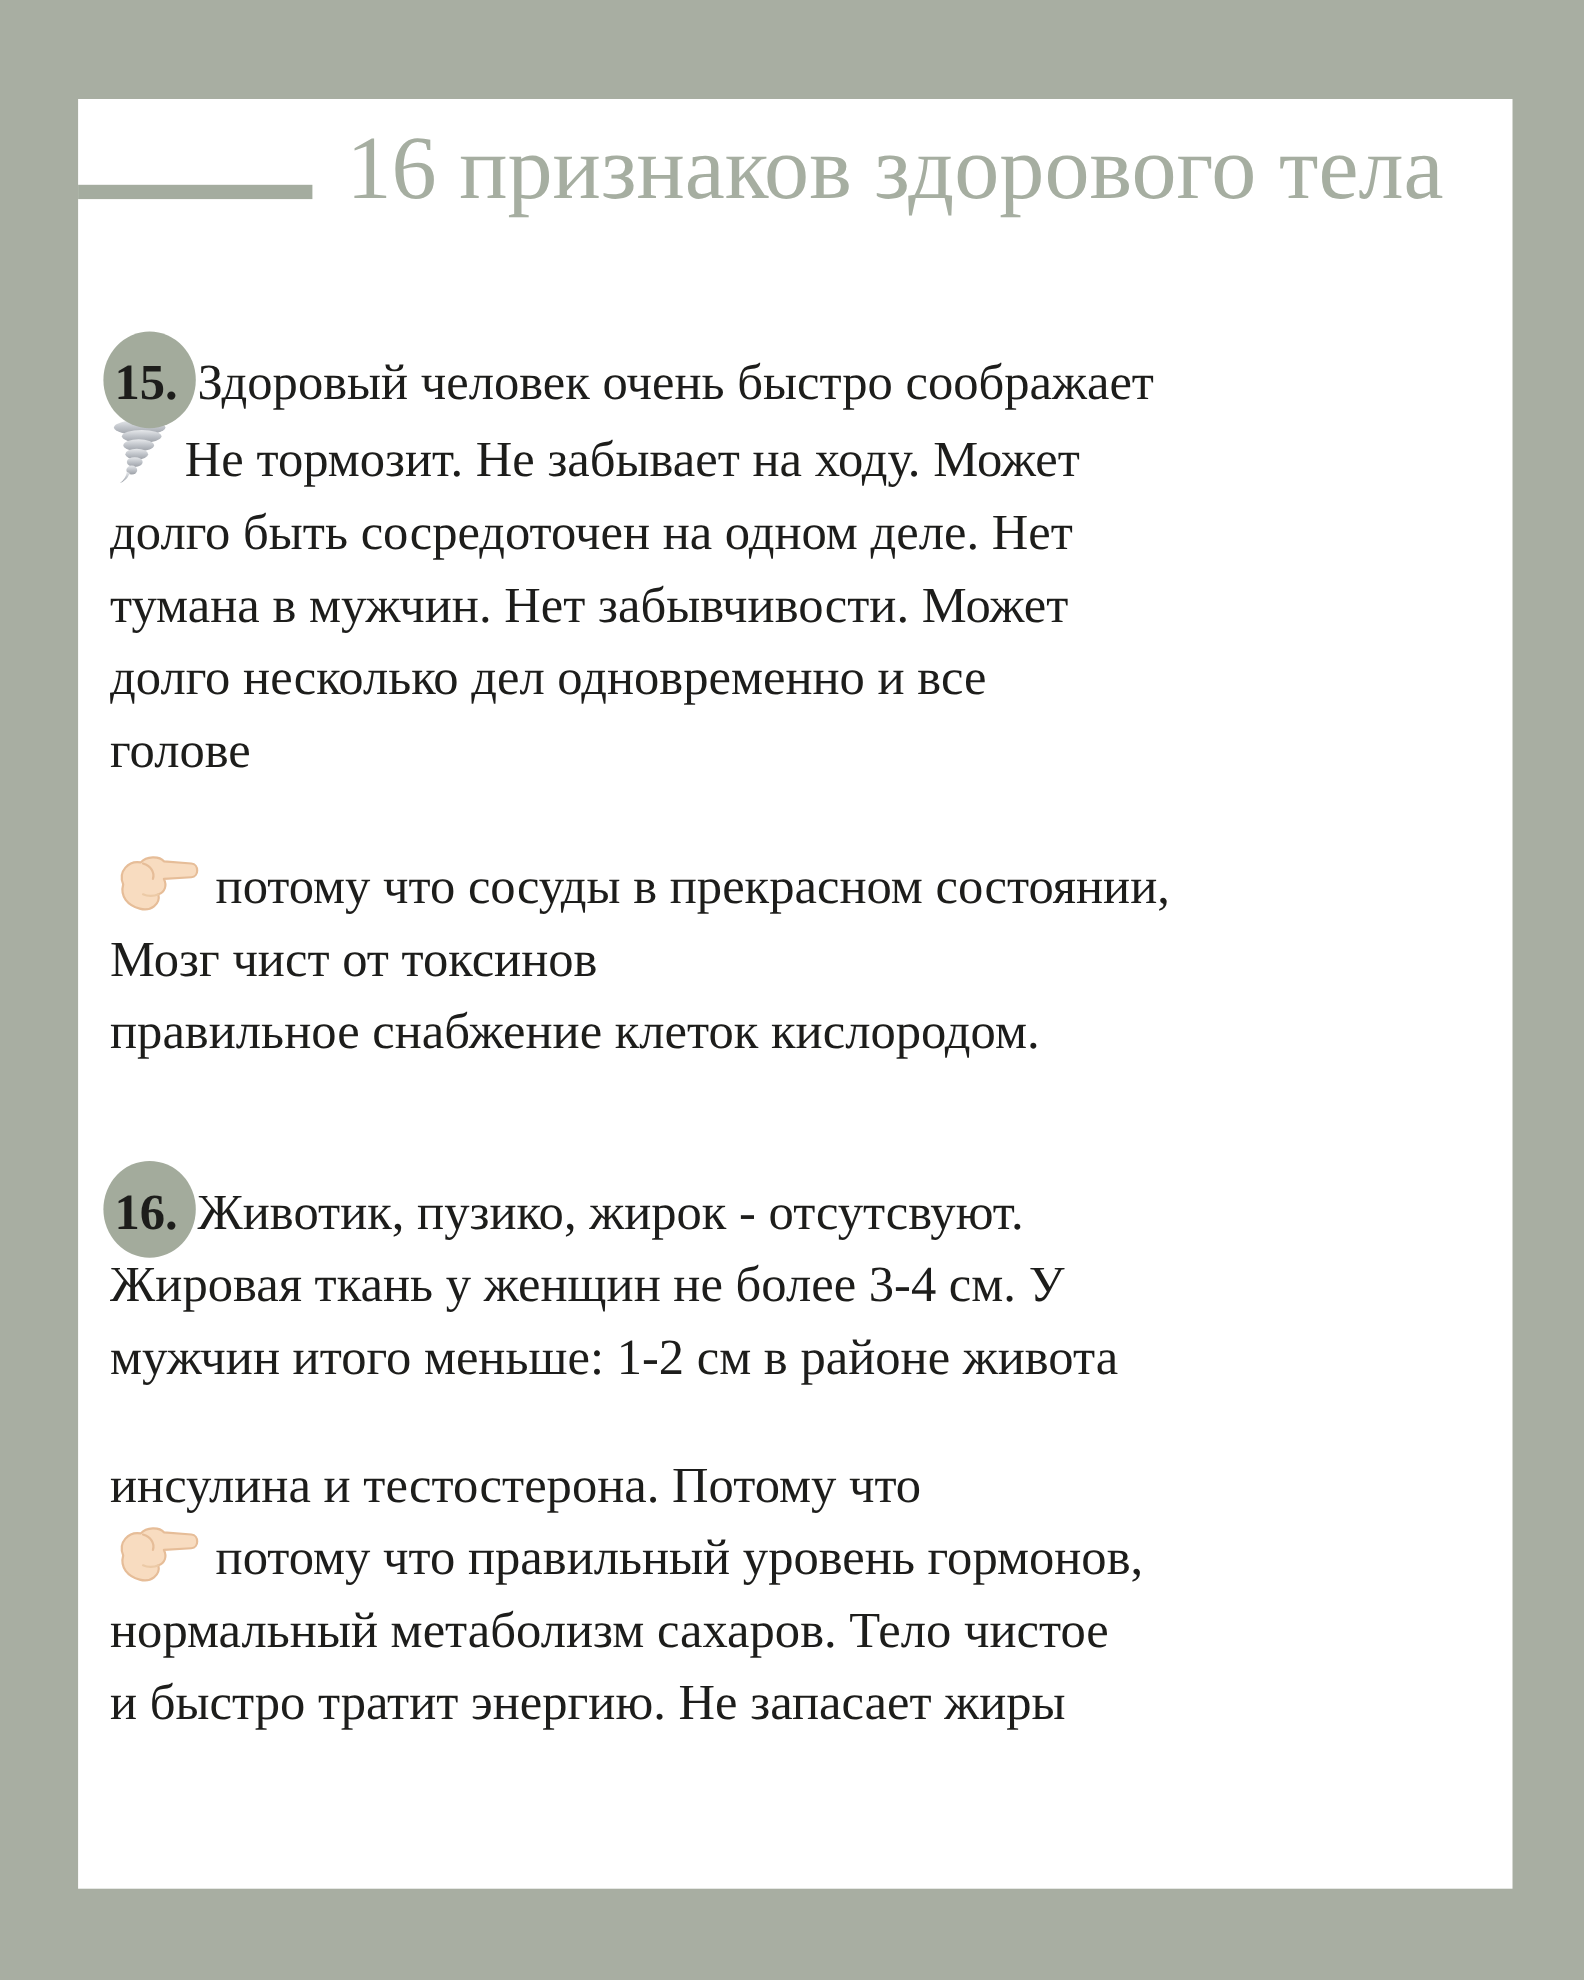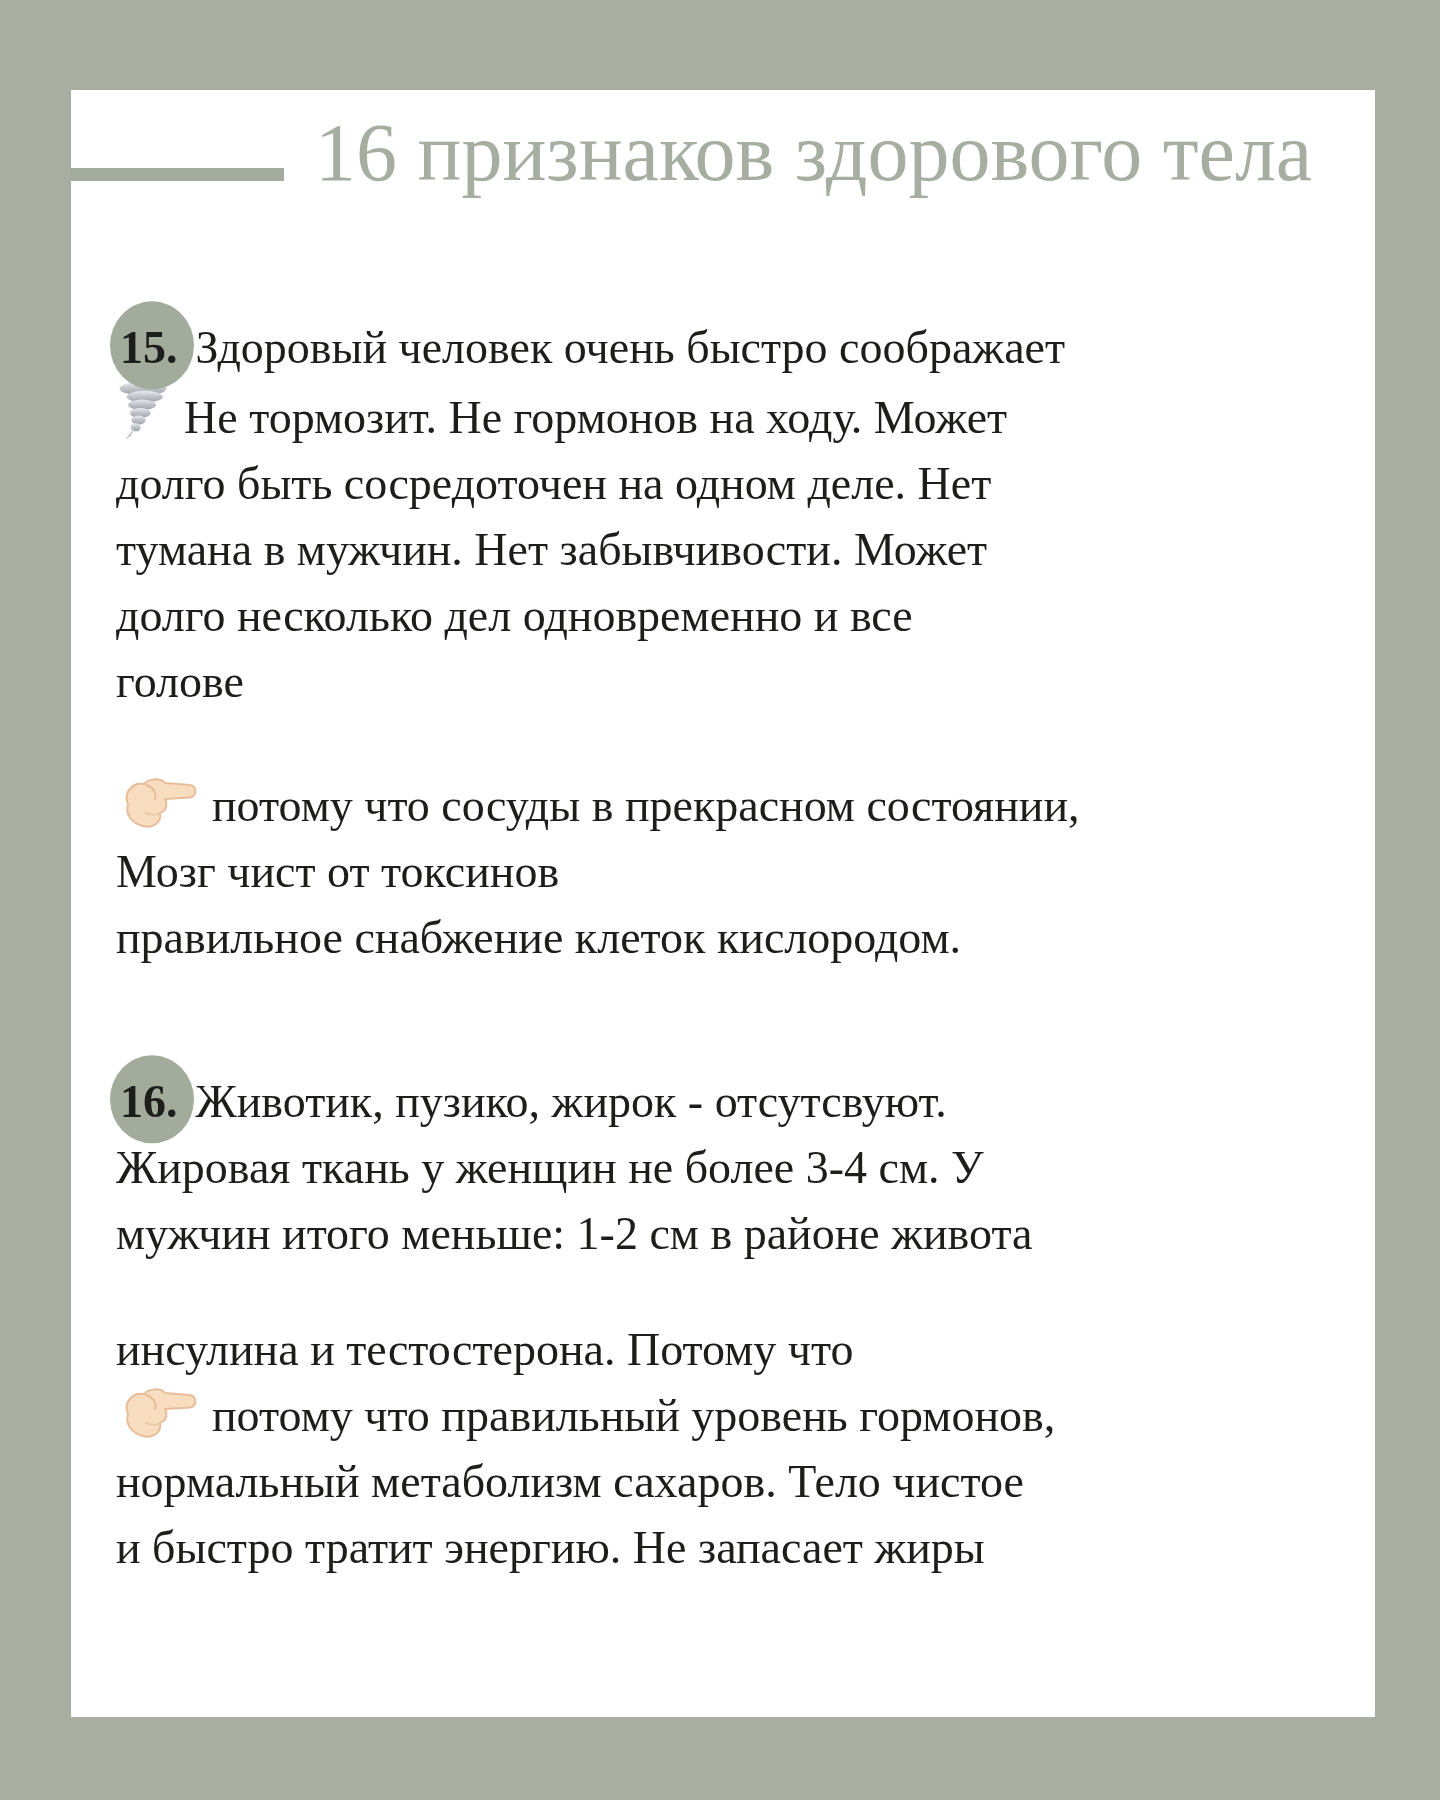--- a/index.html
+++ b/index.html
@@ -43,21 +43,21 @@
     top: 18px;
     margin: 0;
     font-size: 82px;
     font-weight: normal;
     line-height: 1.1;
     color: #a6aea1;
     letter-spacing: 0px;
     white-space: nowrap;
   }
   .content {
-    padding: 0 45px;
+    padding: 0 29px;
     color: #1d1d1b;
     font-size: 46px;
     line-height: 66px;
   }
   .para { margin: 0; }
   .p15 { margin-top: 100px; }
   .r15 { margin-top: 58px; }
   .p16 { margin-top: 98px; }
   .r16 { margin-top: 50px; }
   .line { display: block; white-space: nowrap; }
@@ -122,21 +122,21 @@
                 <stop offset="1" stop-color="#9da1a8"></stop>
               </linearGradient>
             </defs>
             <ellipse cx="30" cy="8" rx="26" ry="7.5" fill="url(#tg)"></ellipse>
             <ellipse cx="32" cy="17" rx="20" ry="6.5" fill="url(#tg)"></ellipse>
             <ellipse cx="29" cy="26" rx="15.5" ry="6" fill="url(#tg)"></ellipse>
             <ellipse cx="27" cy="35" rx="11.5" ry="5.5" fill="url(#tg)"></ellipse>
             <ellipse cx="25" cy="43" rx="8" ry="5" fill="url(#tg)"></ellipse>
             <ellipse cx="22" cy="51" rx="5.5" ry="4.5" fill="url(#tg)"></ellipse>
             <path d="M20,54 Q17,62 10,64 Q16,60 17,53 Z" fill="url(#tg)"></path>
-          </svg><span>Не тормозит. Не гормонов на ходу. Может</span>
+          </svg><span>Не тормозит. Не забывает на ходу. Может</span>
         </span>
         <span class="line">долго быть сосредоточен на одном деле. Нет</span>
         <span class="line">тумана в мужчин. Нет забывчивости. Может</span>
         <span class="line">долго несколько дел одновременно и все</span>
         <span class="line">голове</span>
       </div>
 
       <div class="para r15">
         <span class="line">
           <svg class="icon-hand" viewBox="0 0 84 56" xmlns="http://www.w3.org/2000/svg">

